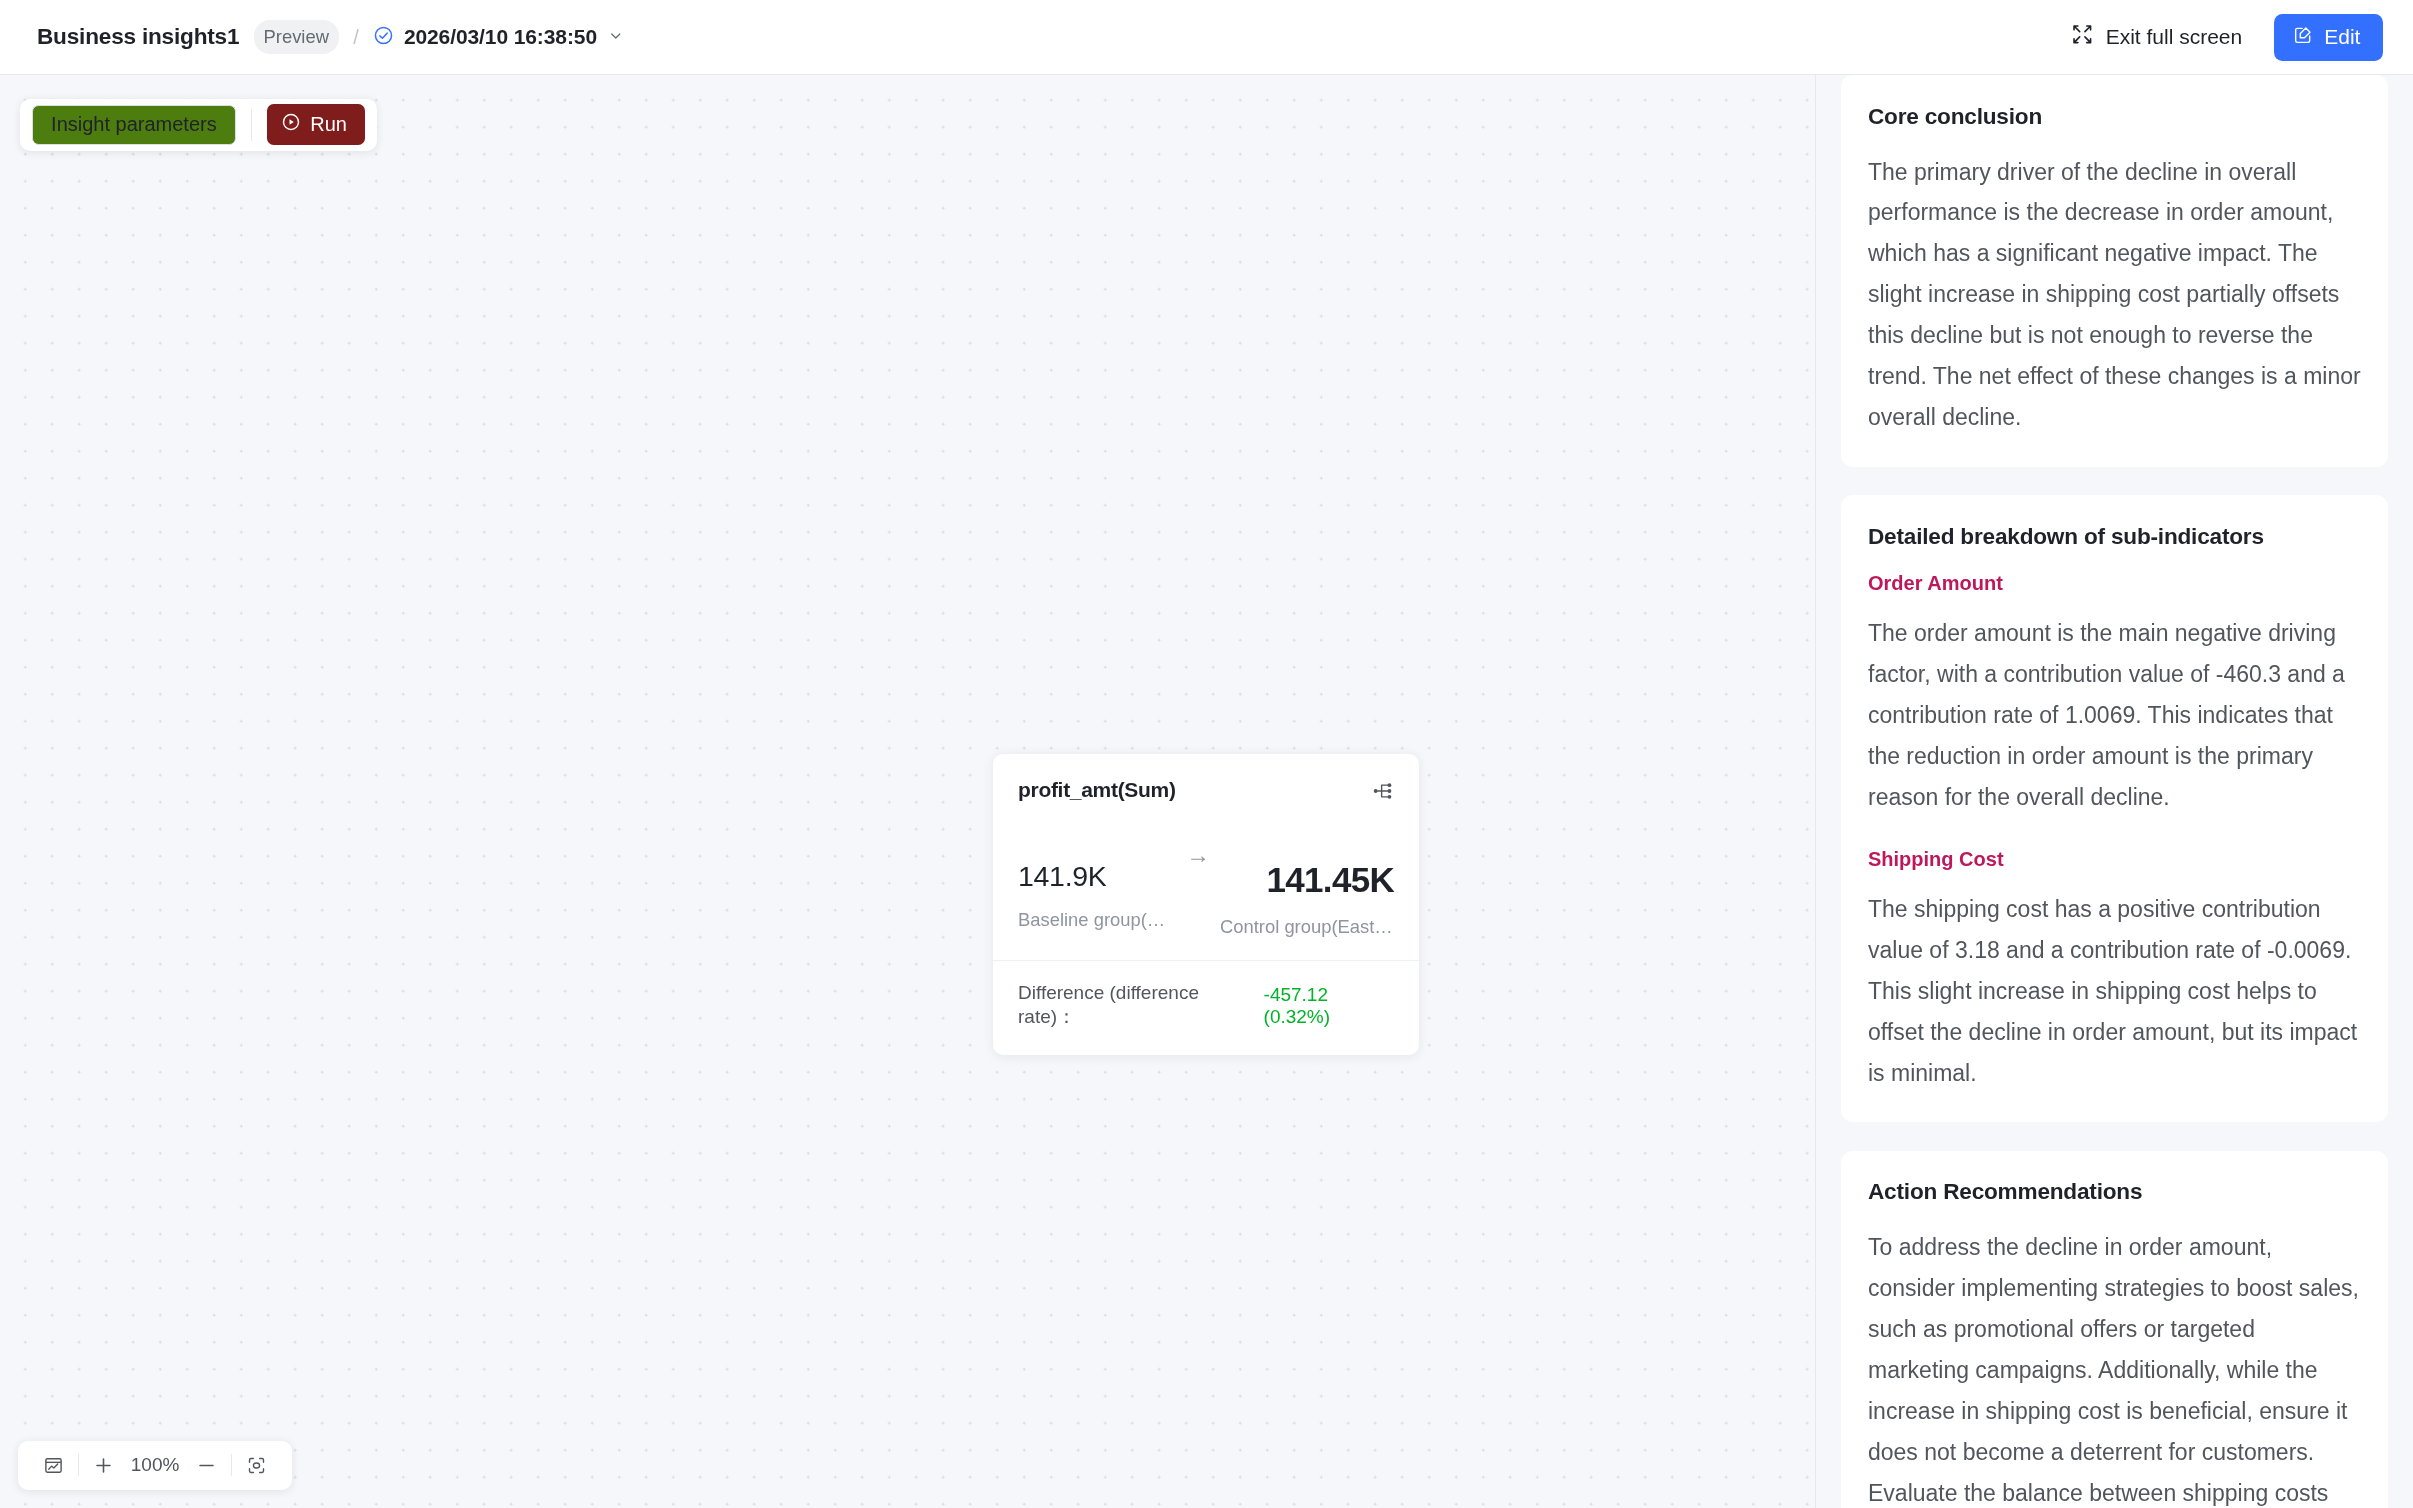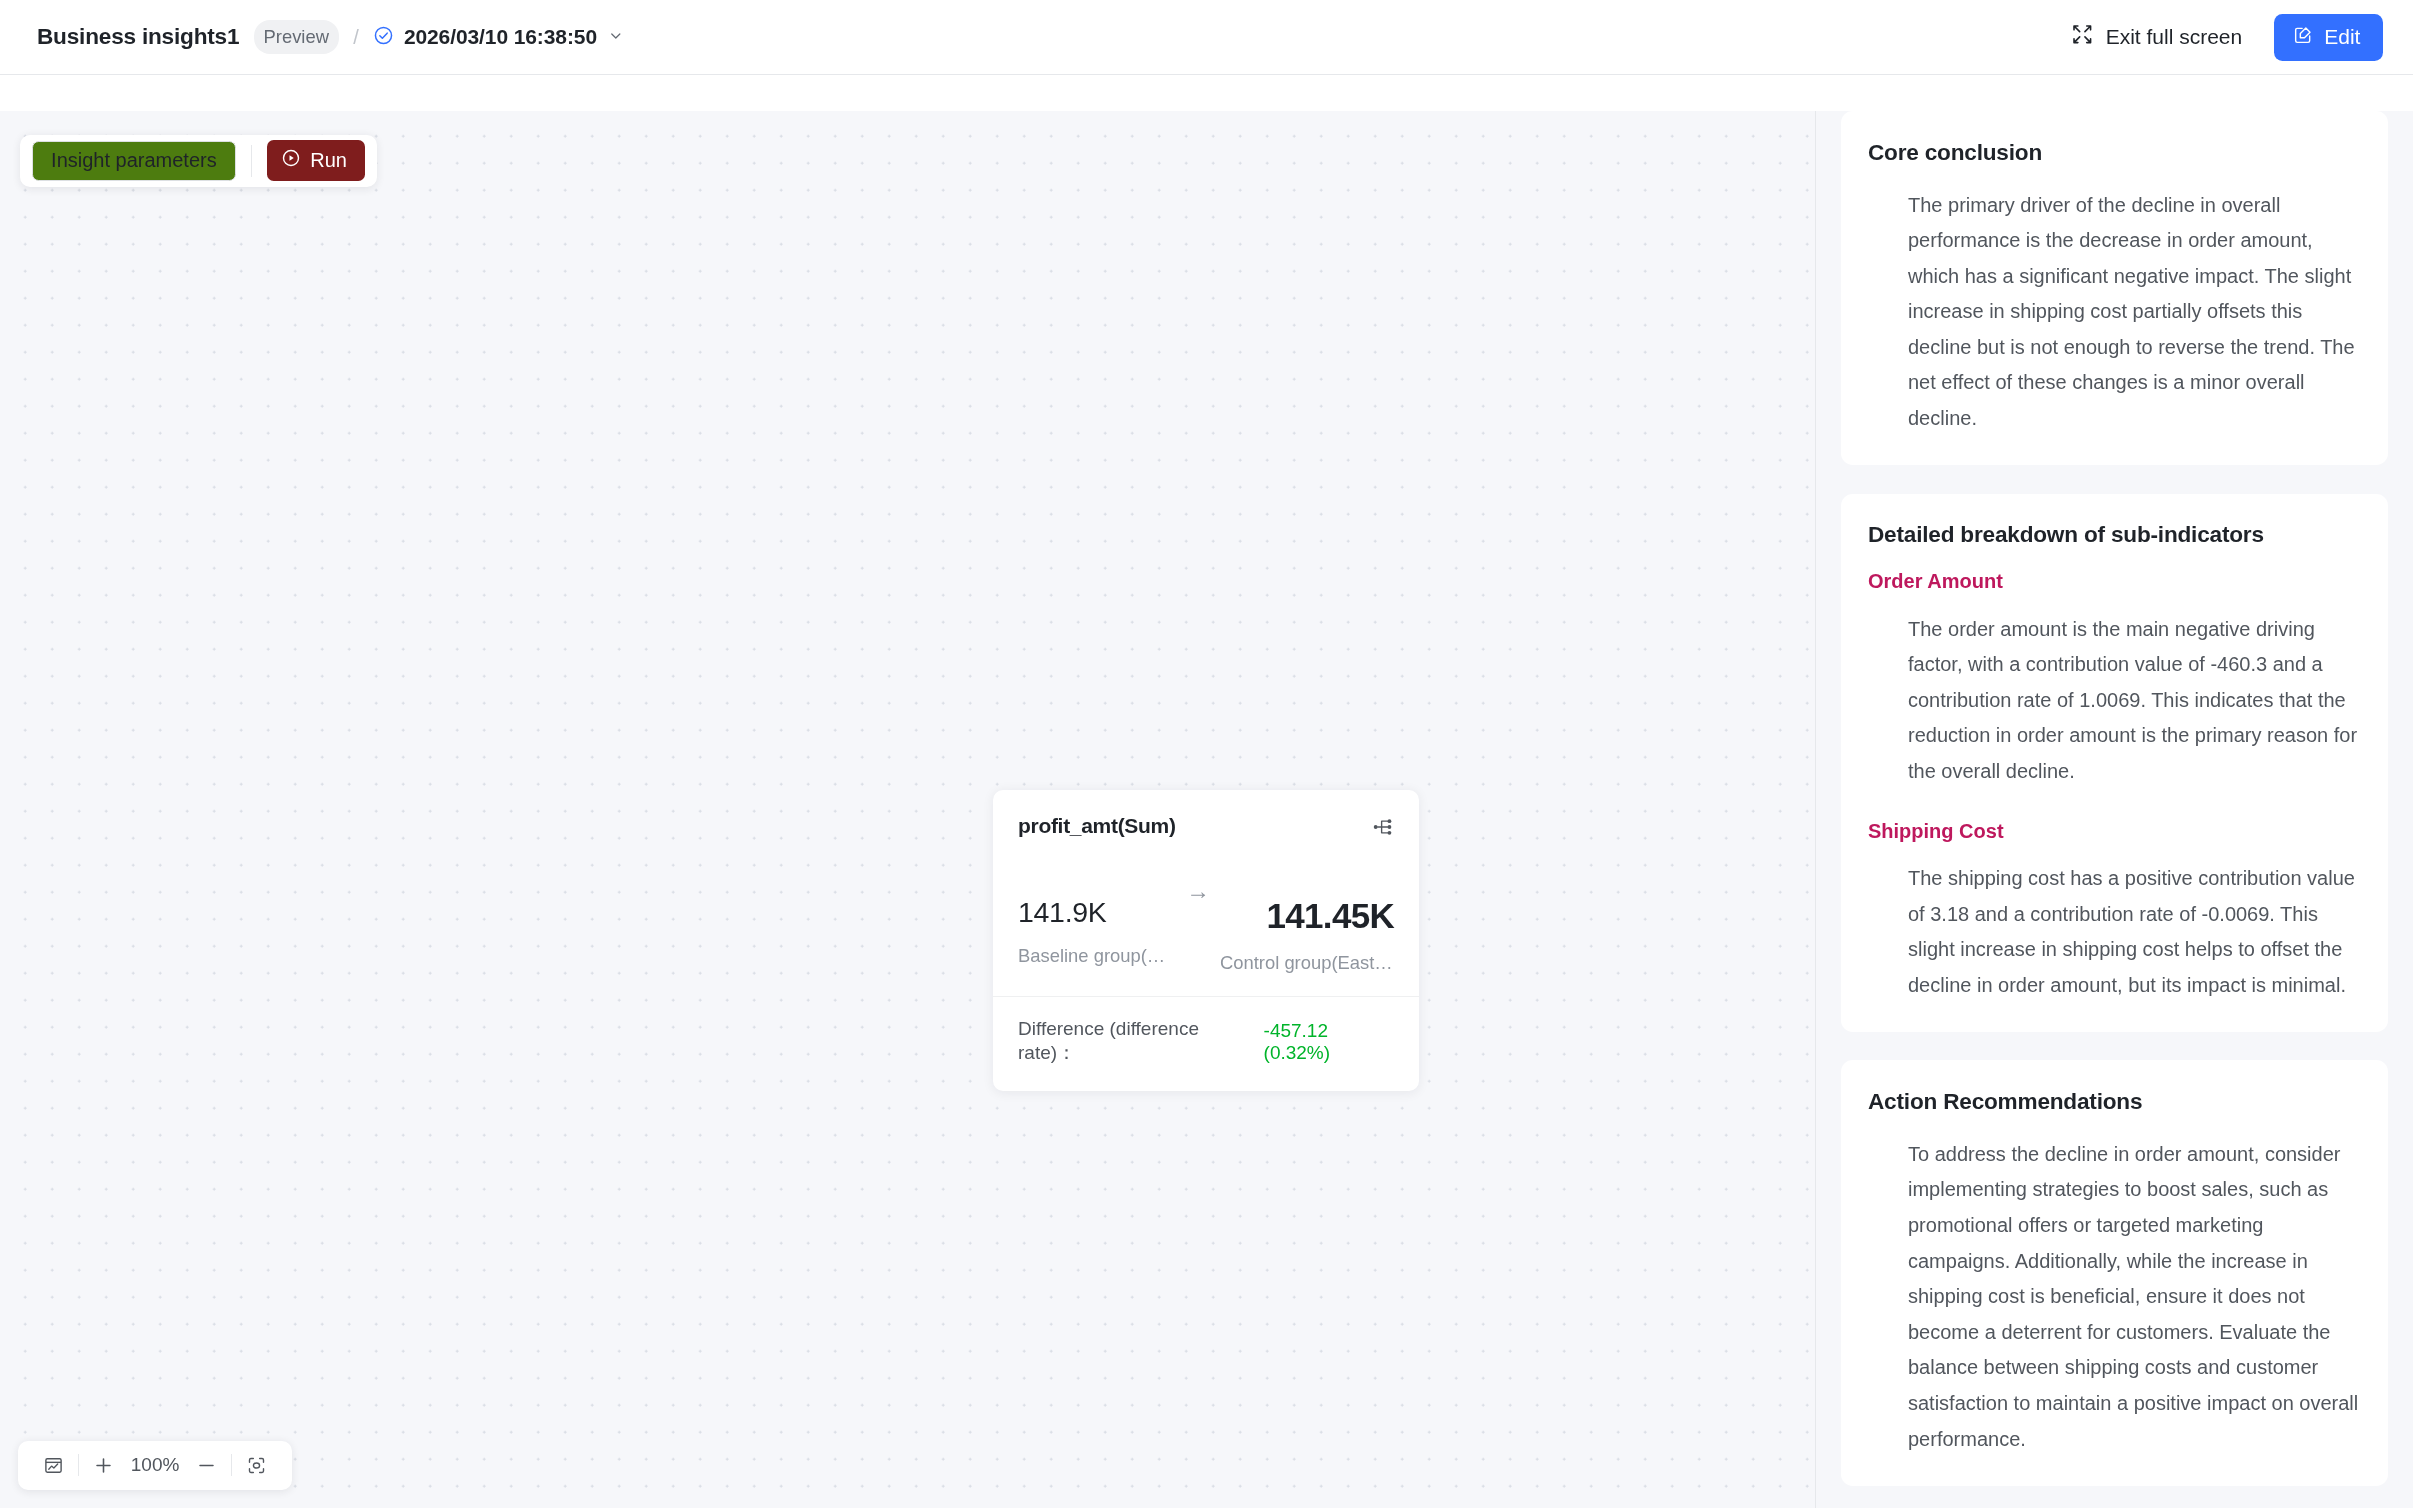--- a/index.html
+++ b/index.html
@@ -17,21 +17,20 @@
     color: #1f2329;
     -webkit-font-smoothing: antialiased;
   }
 
   .app {
     position: relative;
     width: 2413px;
     height: 1508px;
     display: flex;
     flex-direction: column;
-    gap: 36px;
   }
 
   
   .topbar {
     height: 75px;
     flex: 0 0 75px;
     background: #ffffff;
     border-bottom: 0.8px solid #e6e8eb;
     display: flex;
     align-items: center;
@@ -370,24 +369,23 @@
 
   .ic-title {
     font-size: 22.6px;
     font-weight: 600;
     color: #1f2329;
     margin-bottom: 22px;
     letter-spacing: -0.2px;
   }
 
   .ic-para {
-    font-size: 20px;
+    font-size: 23px;
     line-height: 1.78;
     color: #51565d;
-    margin-left: 40px;
   }
 
   .ic-sublink {
     font-size: 20px;
     font-weight: 700;
     color: #be185d;
     margin-bottom: 18.4px;
     cursor: pointer;
   }
 

